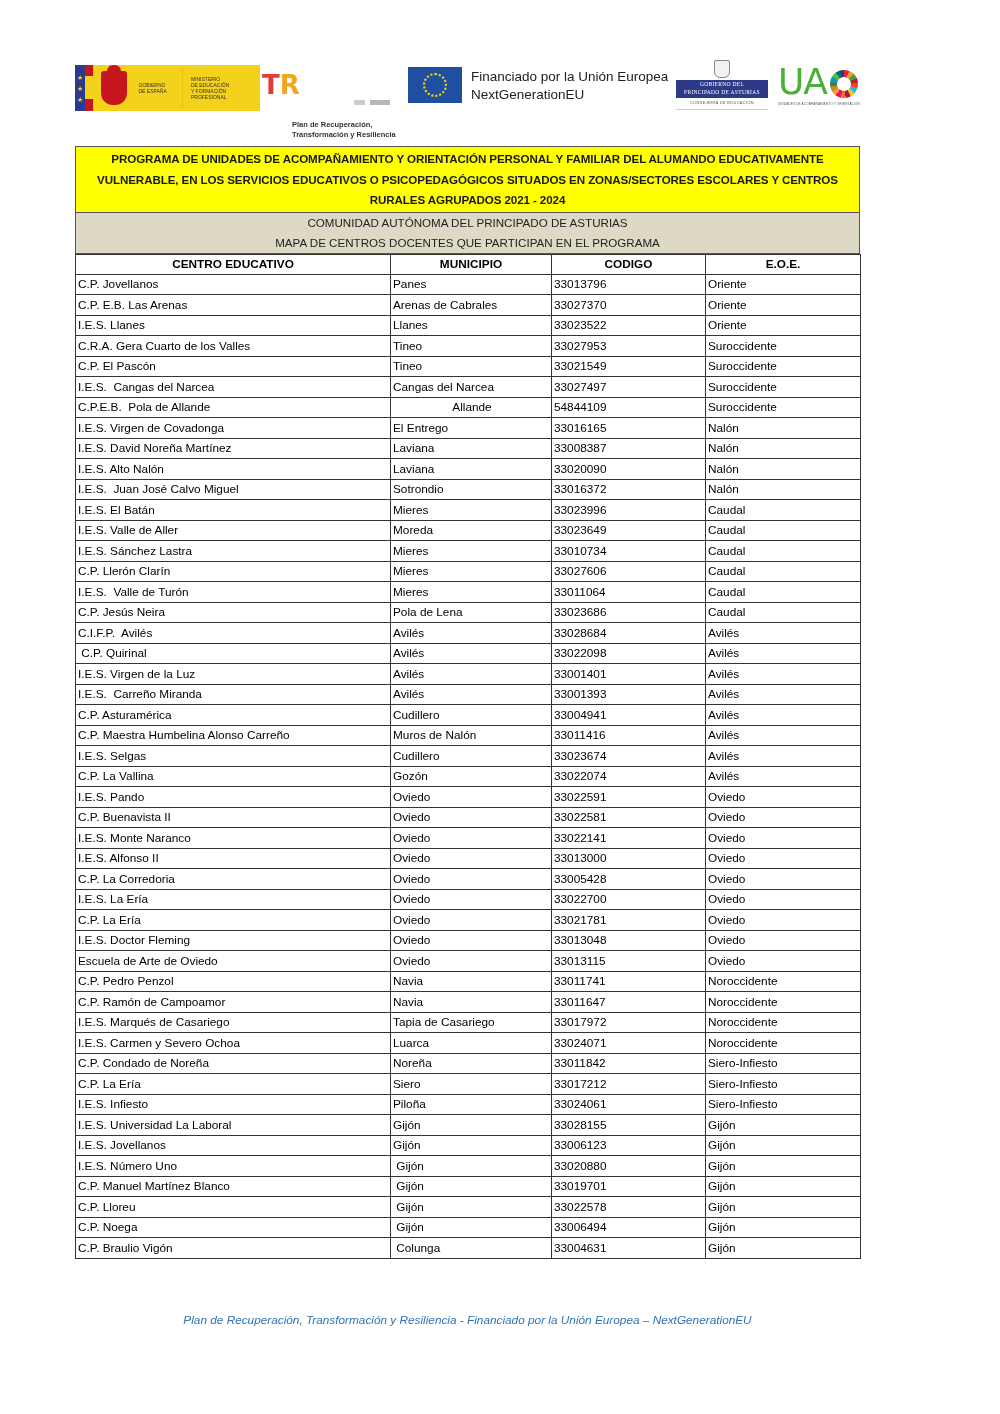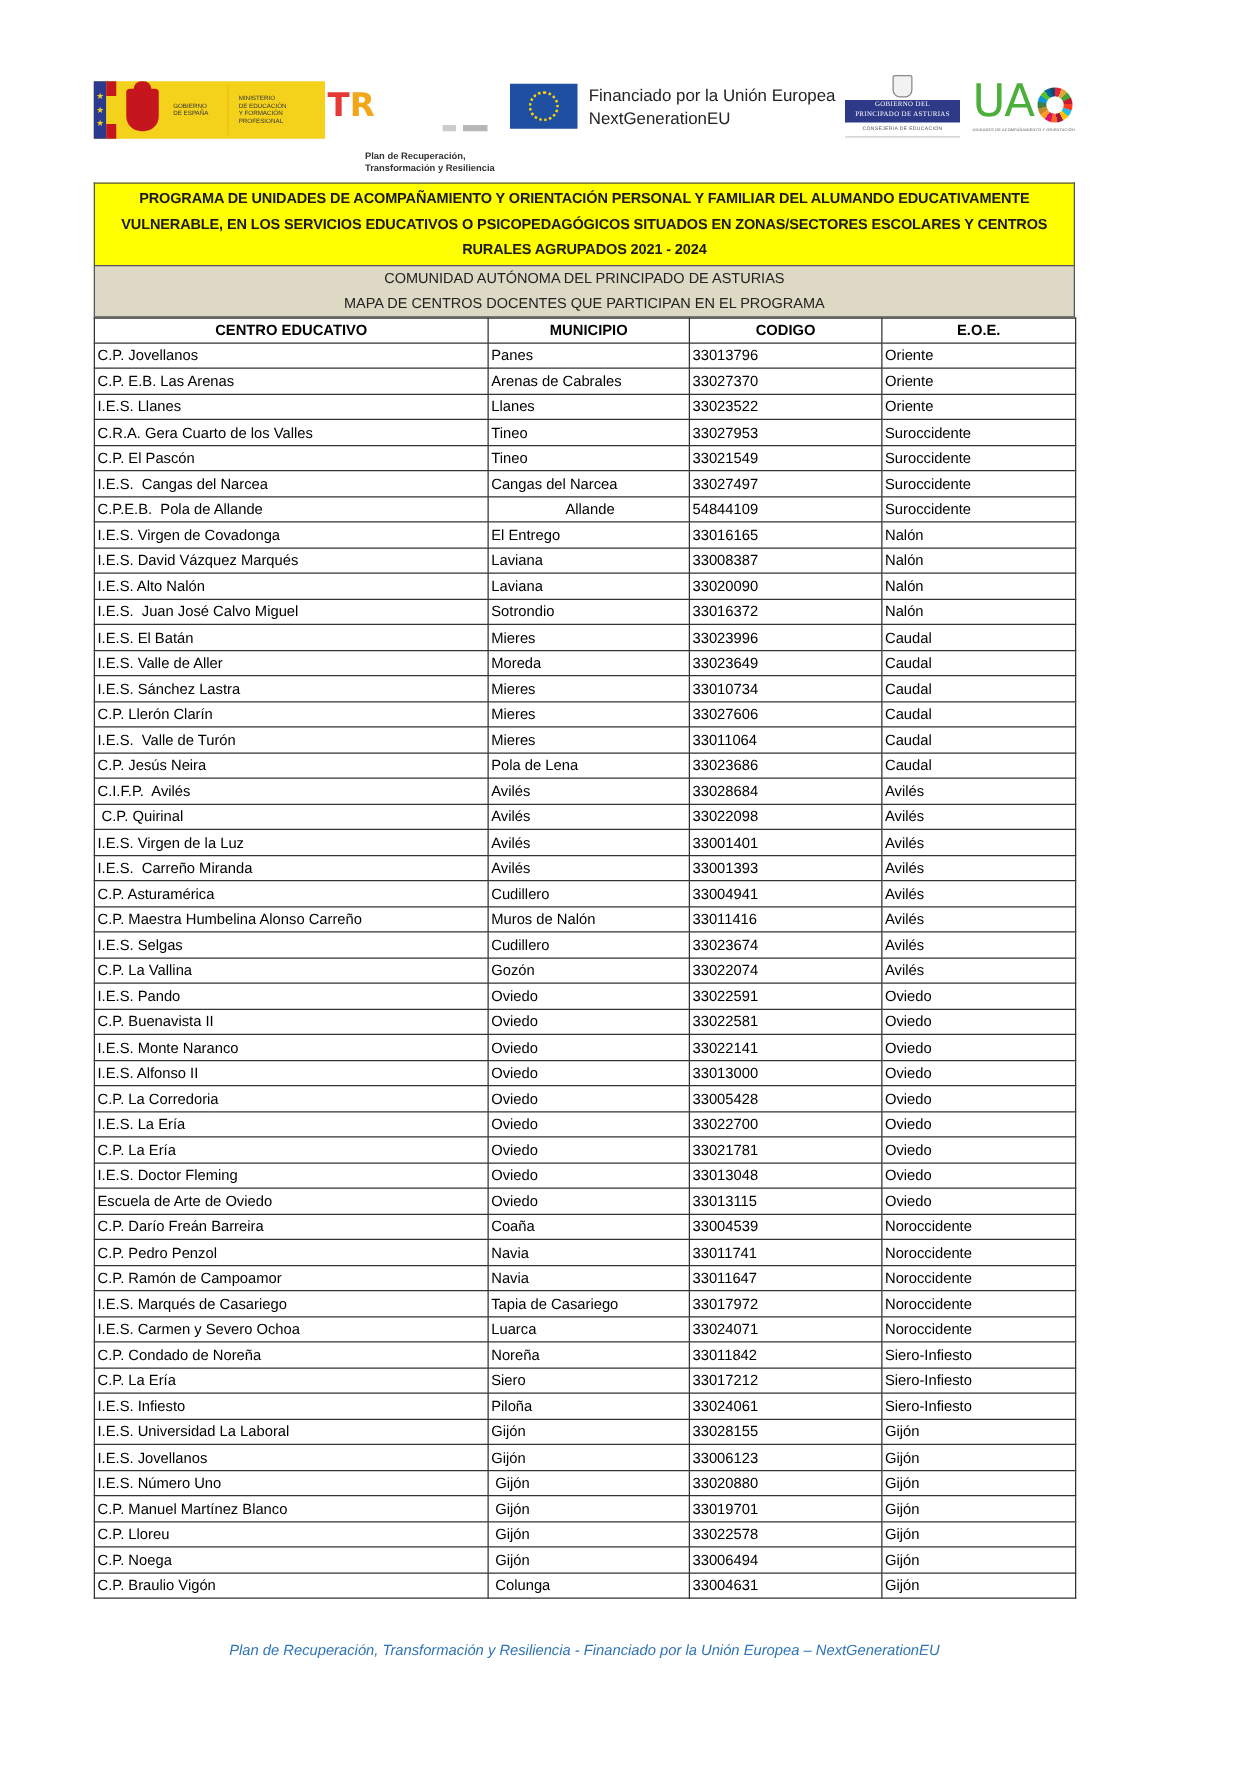--- a/index.html
+++ b/index.html
@@ -173,21 +173,21 @@
           <td style="white-space: pre;">54844109</td>
           <td style="white-space: pre;">Suroccidente</td>
         </tr>
         <tr>
           <td style="white-space: pre;">I.E.S. Virgen de Covadonga</td>
           <td style="white-space: pre;">El Entrego</td>
           <td style="white-space: pre;">33016165</td>
           <td style="white-space: pre;">Nalón</td>
         </tr>
         <tr>
-          <td style="white-space: pre;">I.E.S. David Vázquez Marqués</td>
+          <td style="white-space: pre;">I.E.S. David Noreña Martínez</td>
           <td style="white-space: pre;">Laviana</td>
           <td style="white-space: pre;">33008387</td>
           <td style="white-space: pre;">Nalón</td>
         </tr>
         <tr>
           <td style="white-space: pre;">I.E.S. Alto Nalón</td>
           <td style="white-space: pre;">Laviana</td>
           <td style="white-space: pre;">33020090</td>
           <td style="white-space: pre;">Nalón</td>
         </tr>
@@ -329,26 +329,20 @@
           <td style="white-space: pre;">33013048</td>
           <td style="white-space: pre;">Oviedo</td>
         </tr>
         <tr>
           <td style="white-space: pre;">Escuela de Arte de Oviedo</td>
           <td style="white-space: pre;">Oviedo</td>
           <td style="white-space: pre;">33013115</td>
           <td style="white-space: pre;">Oviedo</td>
         </tr>
         <tr>
-          <td style="white-space: pre;">C.P. Darío Freán Barreira</td>
-          <td style="white-space: pre;">Coaña</td>
-          <td style="white-space: pre;">33004539</td>
-          <td style="white-space: pre;">Noroccidente</td>
-        </tr>
-        <tr>
           <td style="white-space: pre;">C.P. Pedro Penzol</td>
           <td style="white-space: pre;">Navia</td>
           <td style="white-space: pre;">33011741</td>
           <td style="white-space: pre;">Noroccidente</td>
         </tr>
         <tr>
           <td style="white-space: pre;">C.P. Ramón de Campoamor</td>
           <td style="white-space: pre;">Navia</td>
           <td style="white-space: pre;">33011647</td>
           <td style="white-space: pre;">Noroccidente</td>

